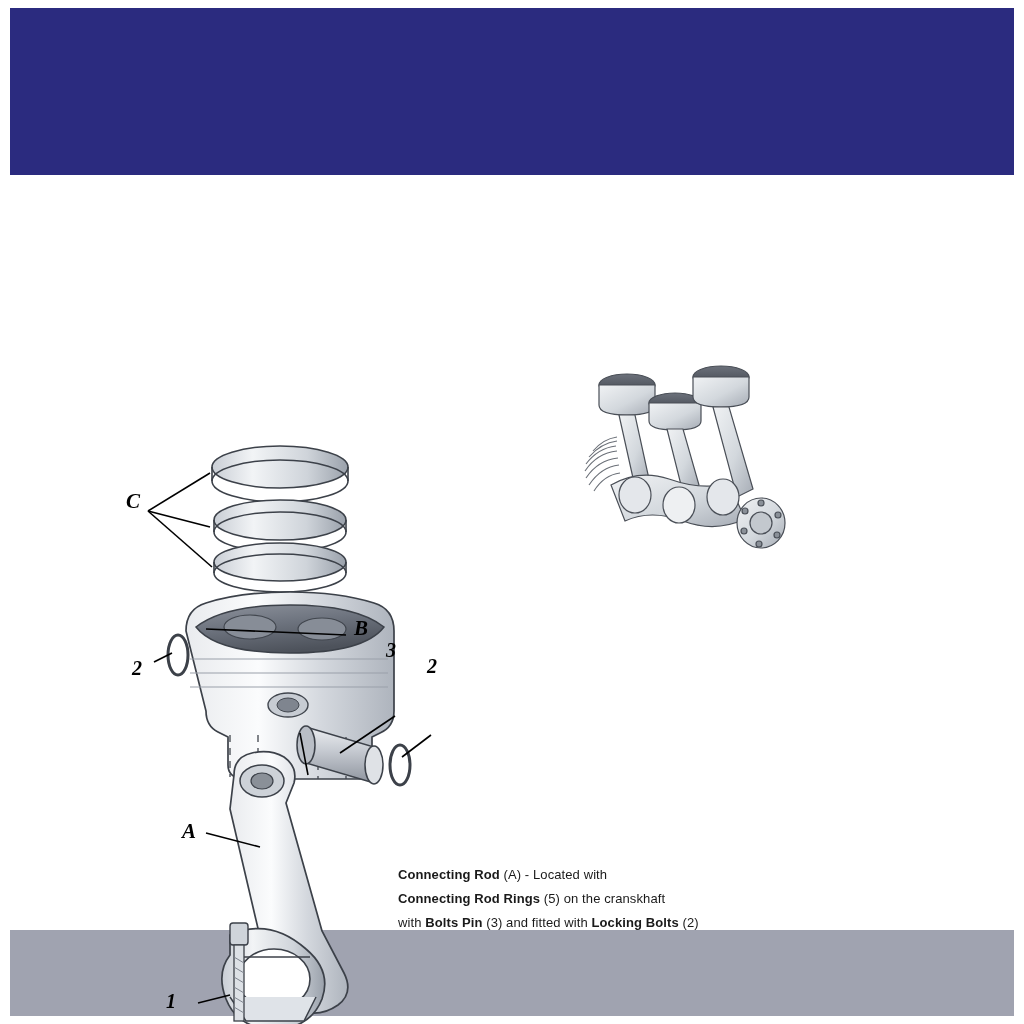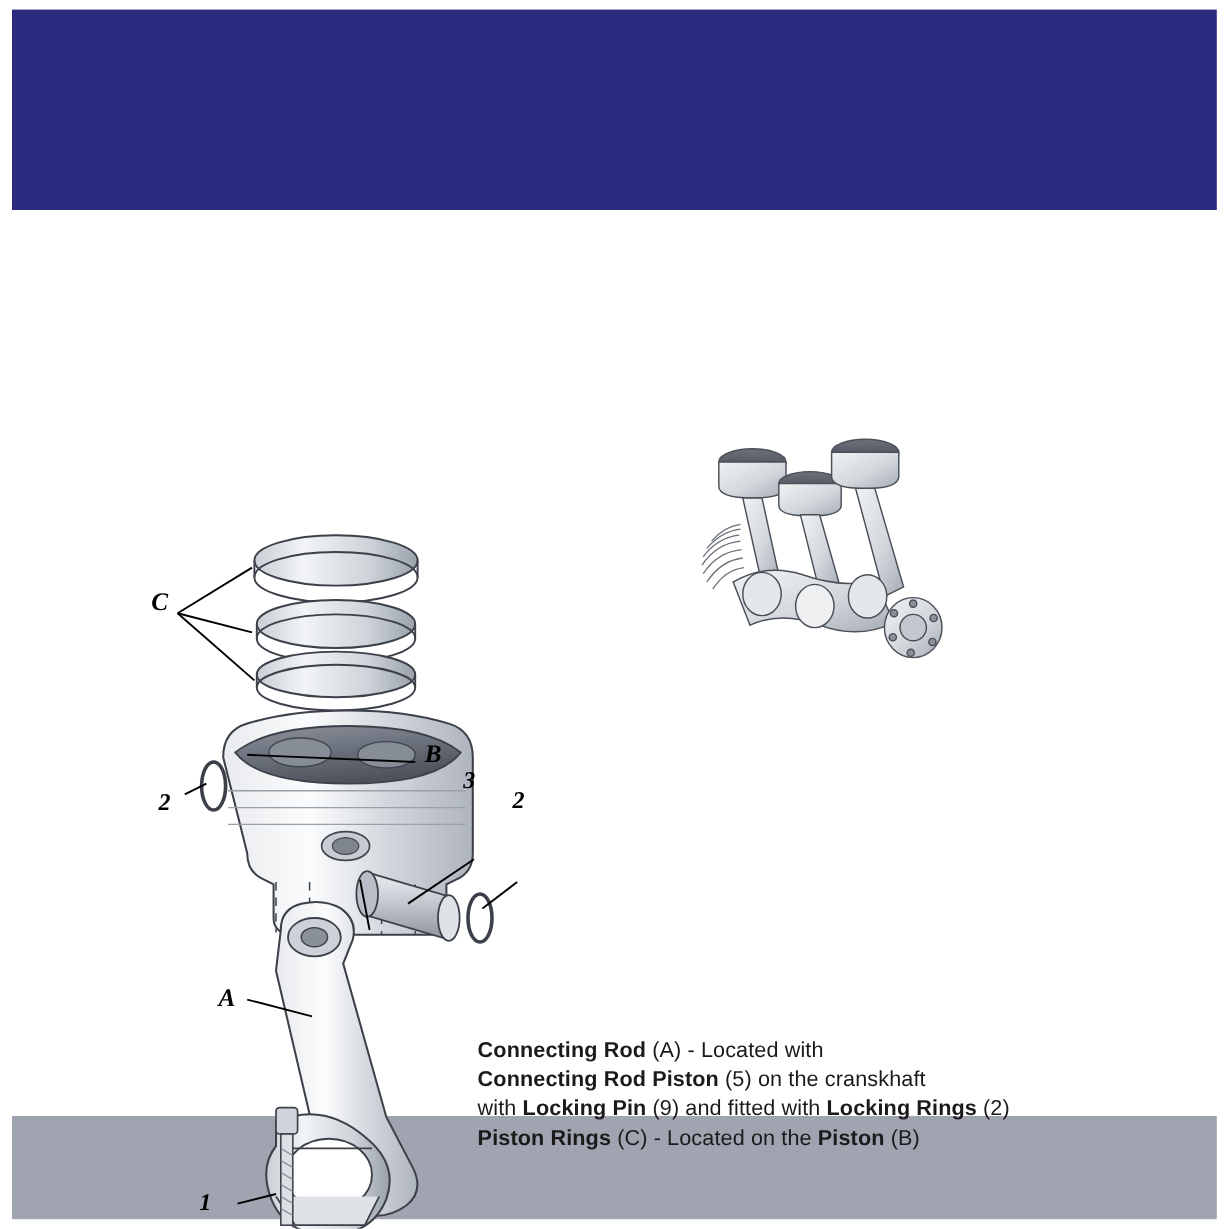--- a/index.html
+++ b/index.html
@@ -42,21 +42,21 @@
     left: 0;
     top: 175px;
     width: 1024px;
     height: 755px;
   }
   .caption {
     position: absolute;
     left: 398px;
     top: 688px;
     width: 520px;
-    font-size: 18px;
+    font-size: 13px;
     line-height: 24.2px;
     color: #1a1a1a;
     letter-spacing: 0.1px;
   }
   .caption b { font-weight: bold; }
   .exploded-svg, .engine-svg {
     position: absolute;
   }
   .exploded-svg { left: 110px; top: 60px; }
   .engine-svg { left: 575px; top: 180px; }
@@ -241,18 +241,17 @@
         <path d="M11 109 q12 -16 30 -18"></path>
         <path d="M10 116 q12 -18 32 -20"></path>
         <path d="M11 123 q12 -18 32 -20"></path>
         <path d="M14 130 q12 -18 30 -20"></path>
         <path d="M19 136 q10 -16 26 -18"></path>
       </g>
     </svg>
 
     <div class="caption">
         <div><b>Connecting Rod</b><span> (A) - Located with</span></div>
-        <div><b>Connecting Rod Piston</b><span> (5) on the cranskhaft</span></div>
-        <div><span>with </span><b>Locking Pin</b><span> (9) and fitted with </span><b>Locking Rings</b><span> (2)</span></div>
-        <div><b>Piston Rings</b><span> (C) - Located on the </span><b>Piston</b><span> (B)</span></div>
+        <div><b>Connecting Rod Rings</b><span> (5) on the cranskhaft</span></div>
+        <div><span>with </span><b>Bolts Pin</b><span> (3) and fitted with </span><b>Locking Bolts</b><span> (2)</span></div>
       </div>
   </div>
 </div>
 
 </body></html>

